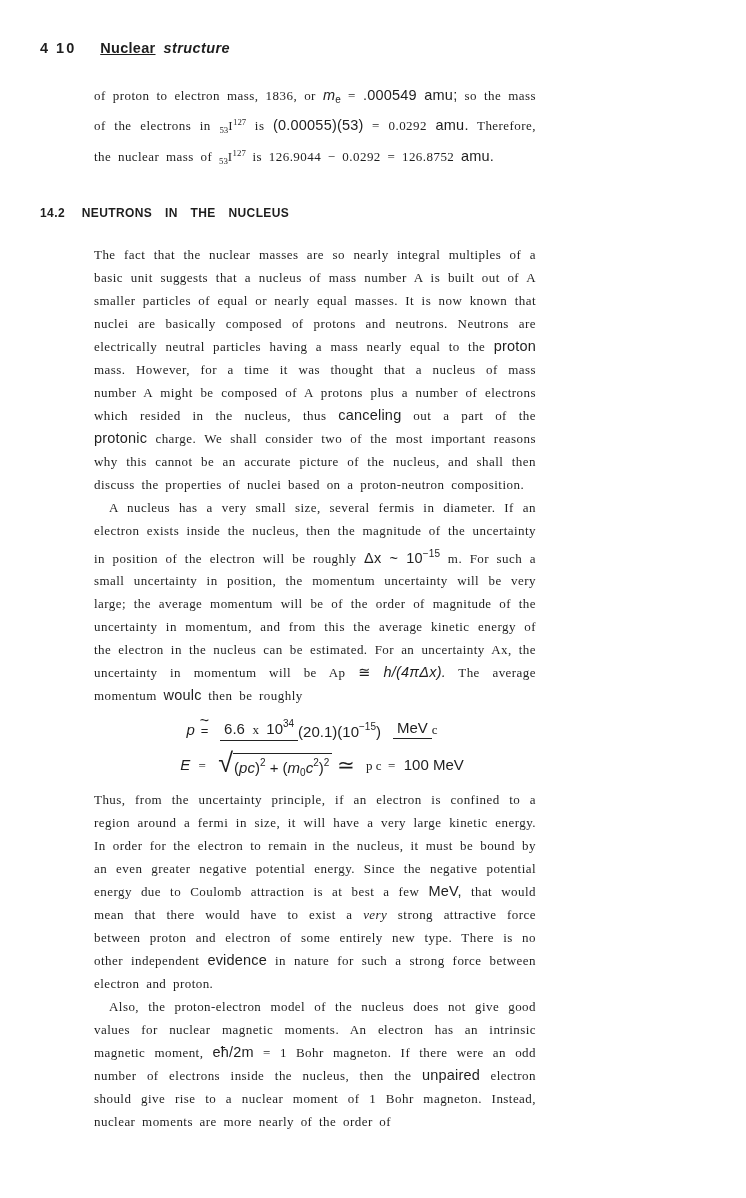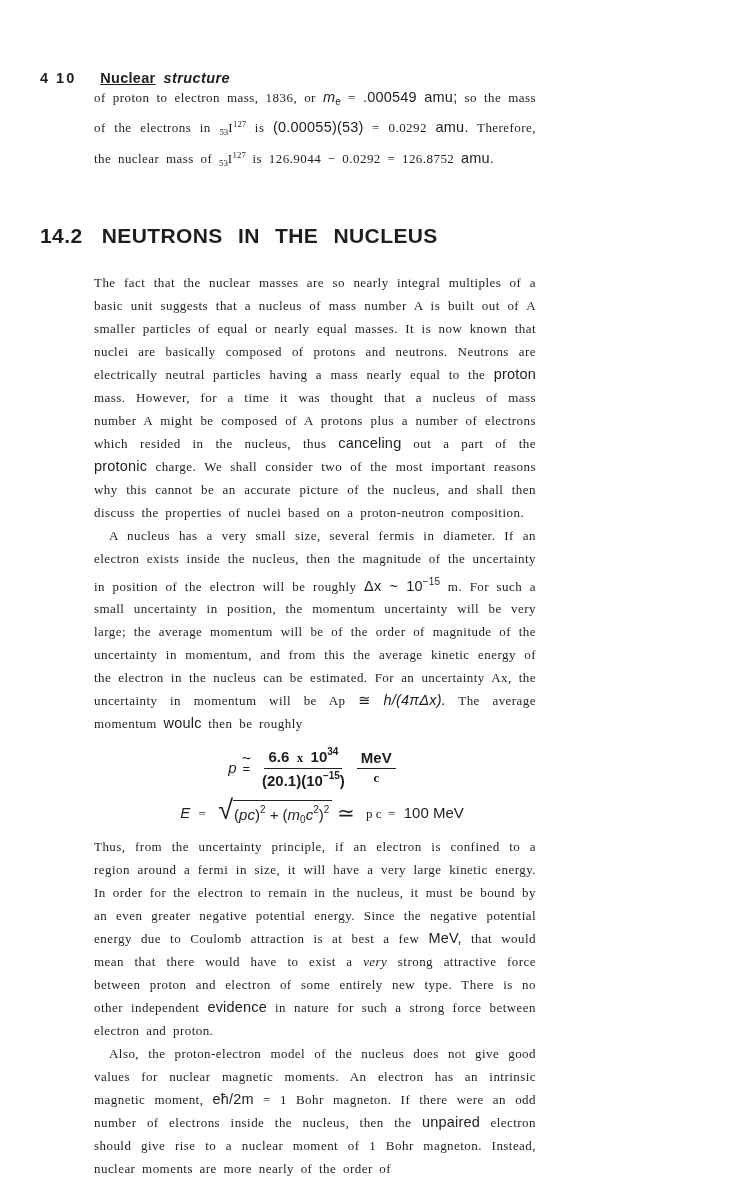--- a/index.html
+++ b/index.html
@@ -5,21 +5,21 @@
 <style>
   * { margin:0; padding:0; box-sizing:border-box; }
   html, body { width:746px; }
   body {
     height:1198px;
     background:#ffffff;
     color:#1e1e1e;
     font-family:"Liberation Serif","DejaVu Serif",serif;
     overflow:hidden;
   }
-  .page { width:590px; height:1198px; padding:70px 54px 0 40px; }
+  .page { width:590px; height:1198px; padding:40px 54px 0 40px; }
 
   
   .running-header {
     display:flex; align-items:baseline;
     font-family:"Liberation Sans","DejaVu Sans",sans-serif;
     font-size:14.5px; font-weight:bold;
   }
   .running-header .pagenum { letter-spacing:2px; margin-right:24px; }
   .running-header .chap { letter-spacing:0.3px;text-decoration:underline; }
   .running-header .chap-italic {
@@ -28,53 +28,53 @@
 
   
   .body-col { margin-left:54px; }
 
   p.body {
     font-size:13px; line-height:23px;
     text-align:justify;
     letter-spacing:0.45px; word-spacing:3px;
   }
   p.indent { text-indent:15px; }
-  p.intro { }
+  p.intro { margin-top:28px; }
 
   
   p.body .sans {
     font-family:"Liberation Sans","DejaVu Sans",sans-serif;
     font-size:14.5px; letter-spacing:0.2px;
   }
   .ital { font-style:italic; }
   .sub { font-size:0.68em; vertical-align:-0.32em; letter-spacing:0; }
   .sup { font-size:0.68em; vertical-align:0.55em; letter-spacing:0; }
   p.body .sans.sub, p.body .sans.sup { font-size:10px; }
 
   
   .section-heading {
-    margin-top:49px; margin-bottom:23px;
+    margin-top:33px; margin-bottom:23px;
     font-family:"Liberation Sans","DejaVu Sans",sans-serif;
-    font-size:21px; font-weight:bold; letter-spacing:0.4px;
+    font-size:12px; font-weight:bold; letter-spacing:0.4px;
   }
   .section-heading .sec-num { margin-right:13px; }
   .section-heading .sec-title { word-spacing:9px; }
 
   
   .equation {
     display:flex; justify-content:center; align-items:center;
     font-family:"Liberation Sans","DejaVu Sans",sans-serif;
     font-size:15px; white-space:pre;
     margin:11px 0 9px;
   }
   .equation .serif { font-family:"Liberation Serif","DejaVu Serif",serif; font-size:13px; }
   .equation .sup { font-size:10px; vertical-align:0.65em; }
   .equation .sub { font-size:10px; vertical-align:-0.3em; }
 
-  .frac { display:inline-flex; flex-direction:column; align-items:center; margin:0 6px;font-weight:bold; }
+  .frac { display:inline-flex; flex-direction:row; align-items:center; margin:0 6px; }
   .frac .num { padding:0 4px 2px; border-bottom:1.4px solid #222; }
   .frac .den { padding-top:1px; }
 
   .stack {
     display:inline-flex; flex-direction:column; align-items:center;
     margin:0 5px; transform:translateY(-3px);
   }
   .stack .st-top { font-size:16px; line-height:9px; }
   .stack .st-bot { font-size:13px; line-height:11px; }
 

